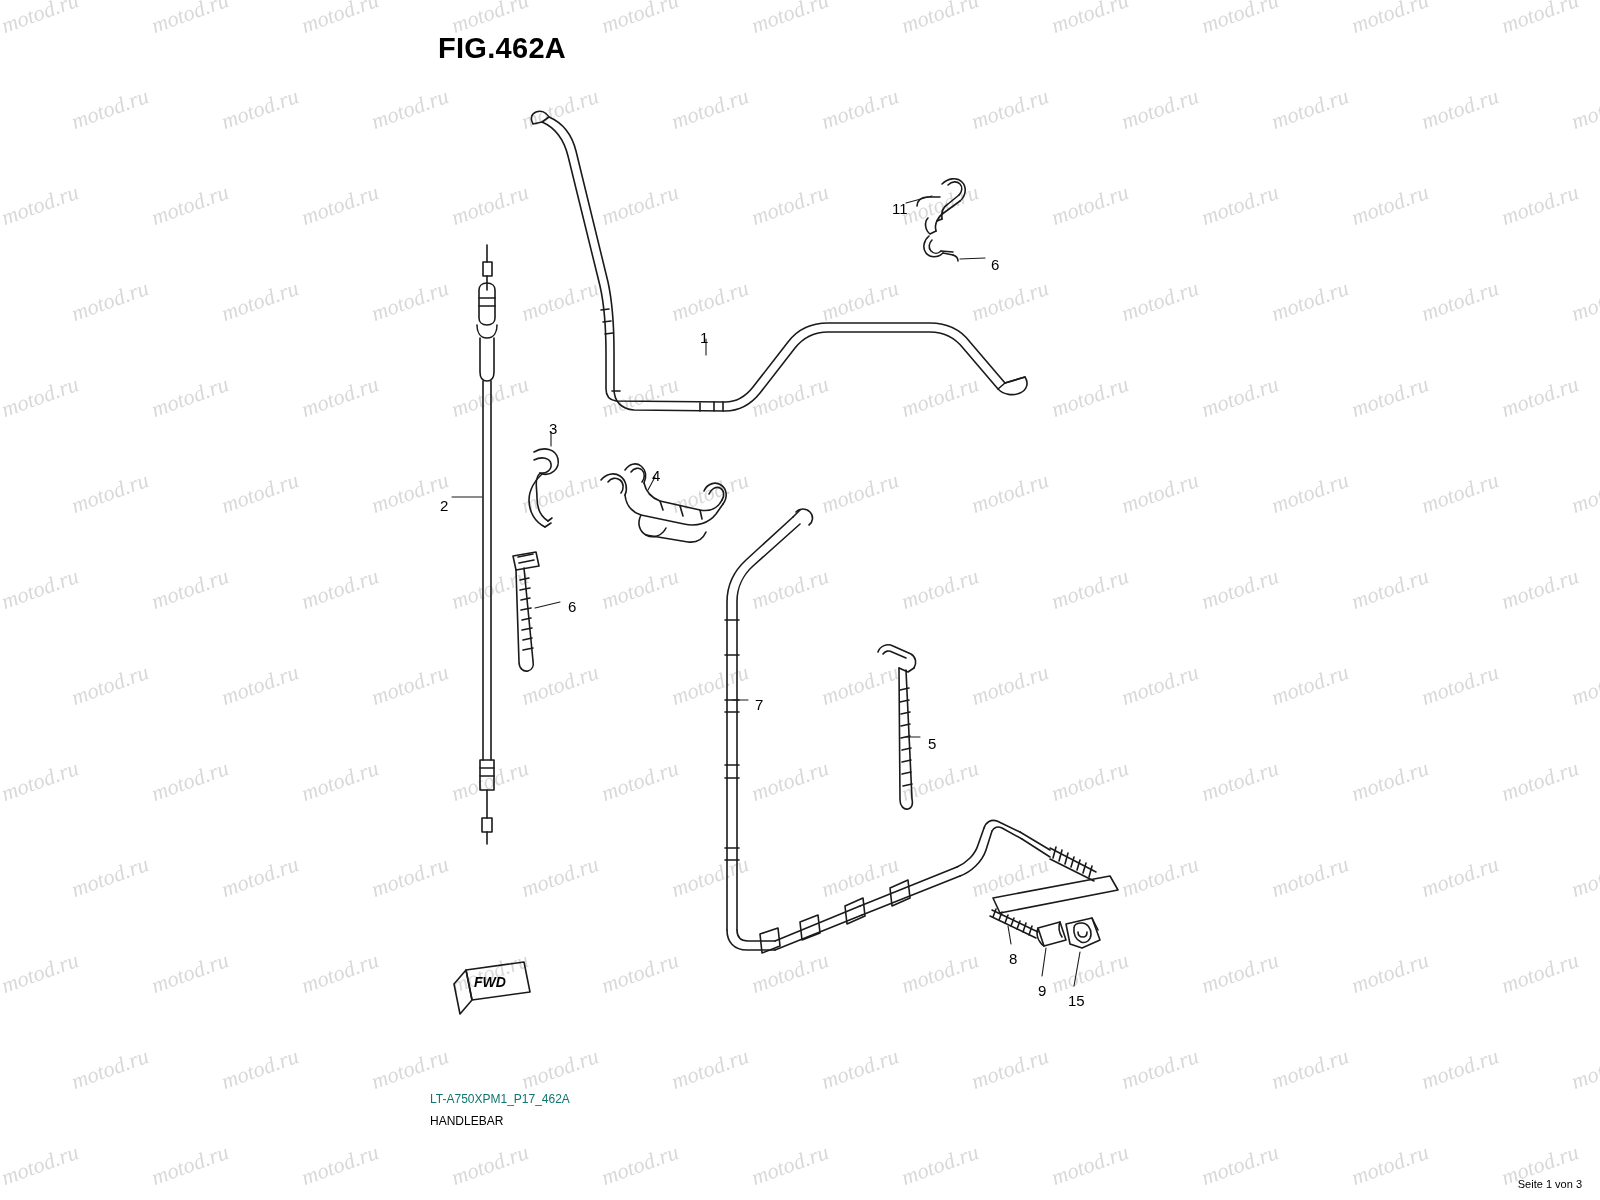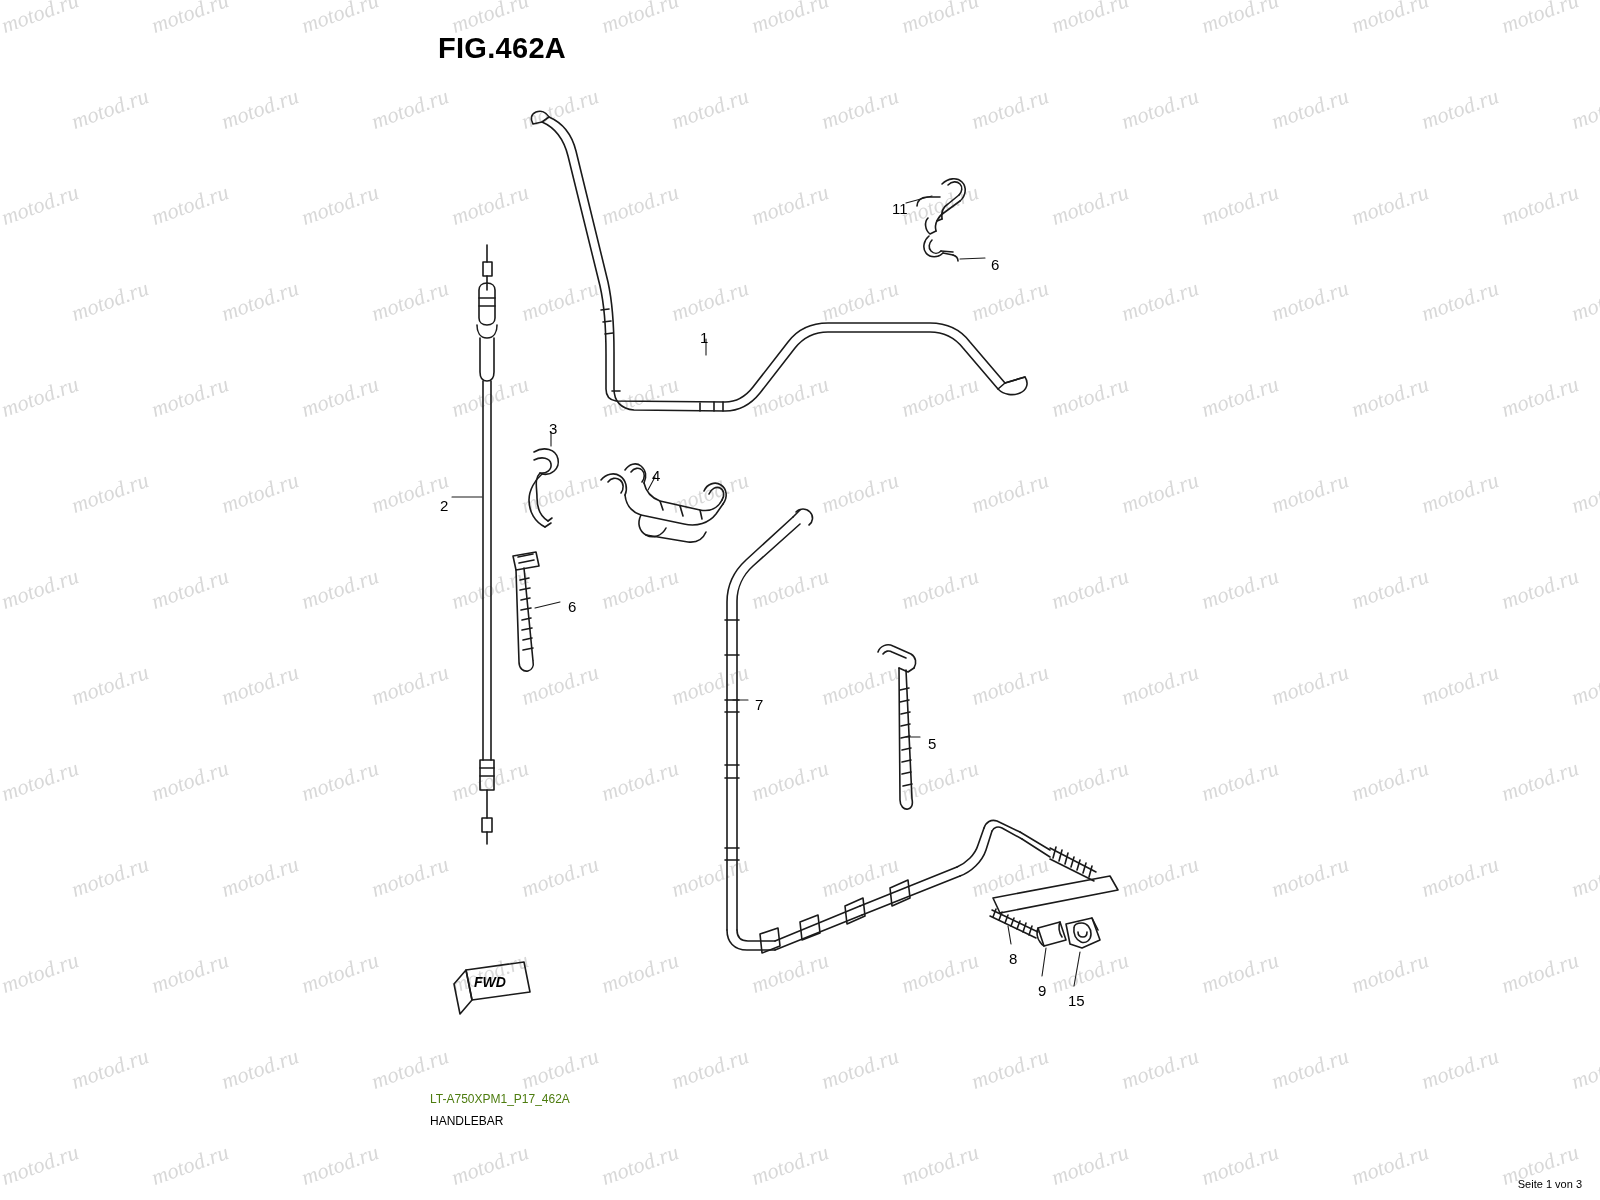--- a/index.html
+++ b/index.html
@@ -61,21 +61,21 @@
     font-size: 15px;
     color: #000;
     z-index: 3;
     font-family: "Liberation Sans", sans-serif;
   }
   .footer-code {
     position: absolute;
     left: 430px;
     top: 1092px;
     font-size: 12px;
-    color: #4d7c0f;
+    color: #0f766e;
     z-index: 3;
   }
   .footer-name {
     position: absolute;
     left: 430px;
     top: 1114px;
     font-size: 12px;
     color: #000;
     z-index: 3;
   }

